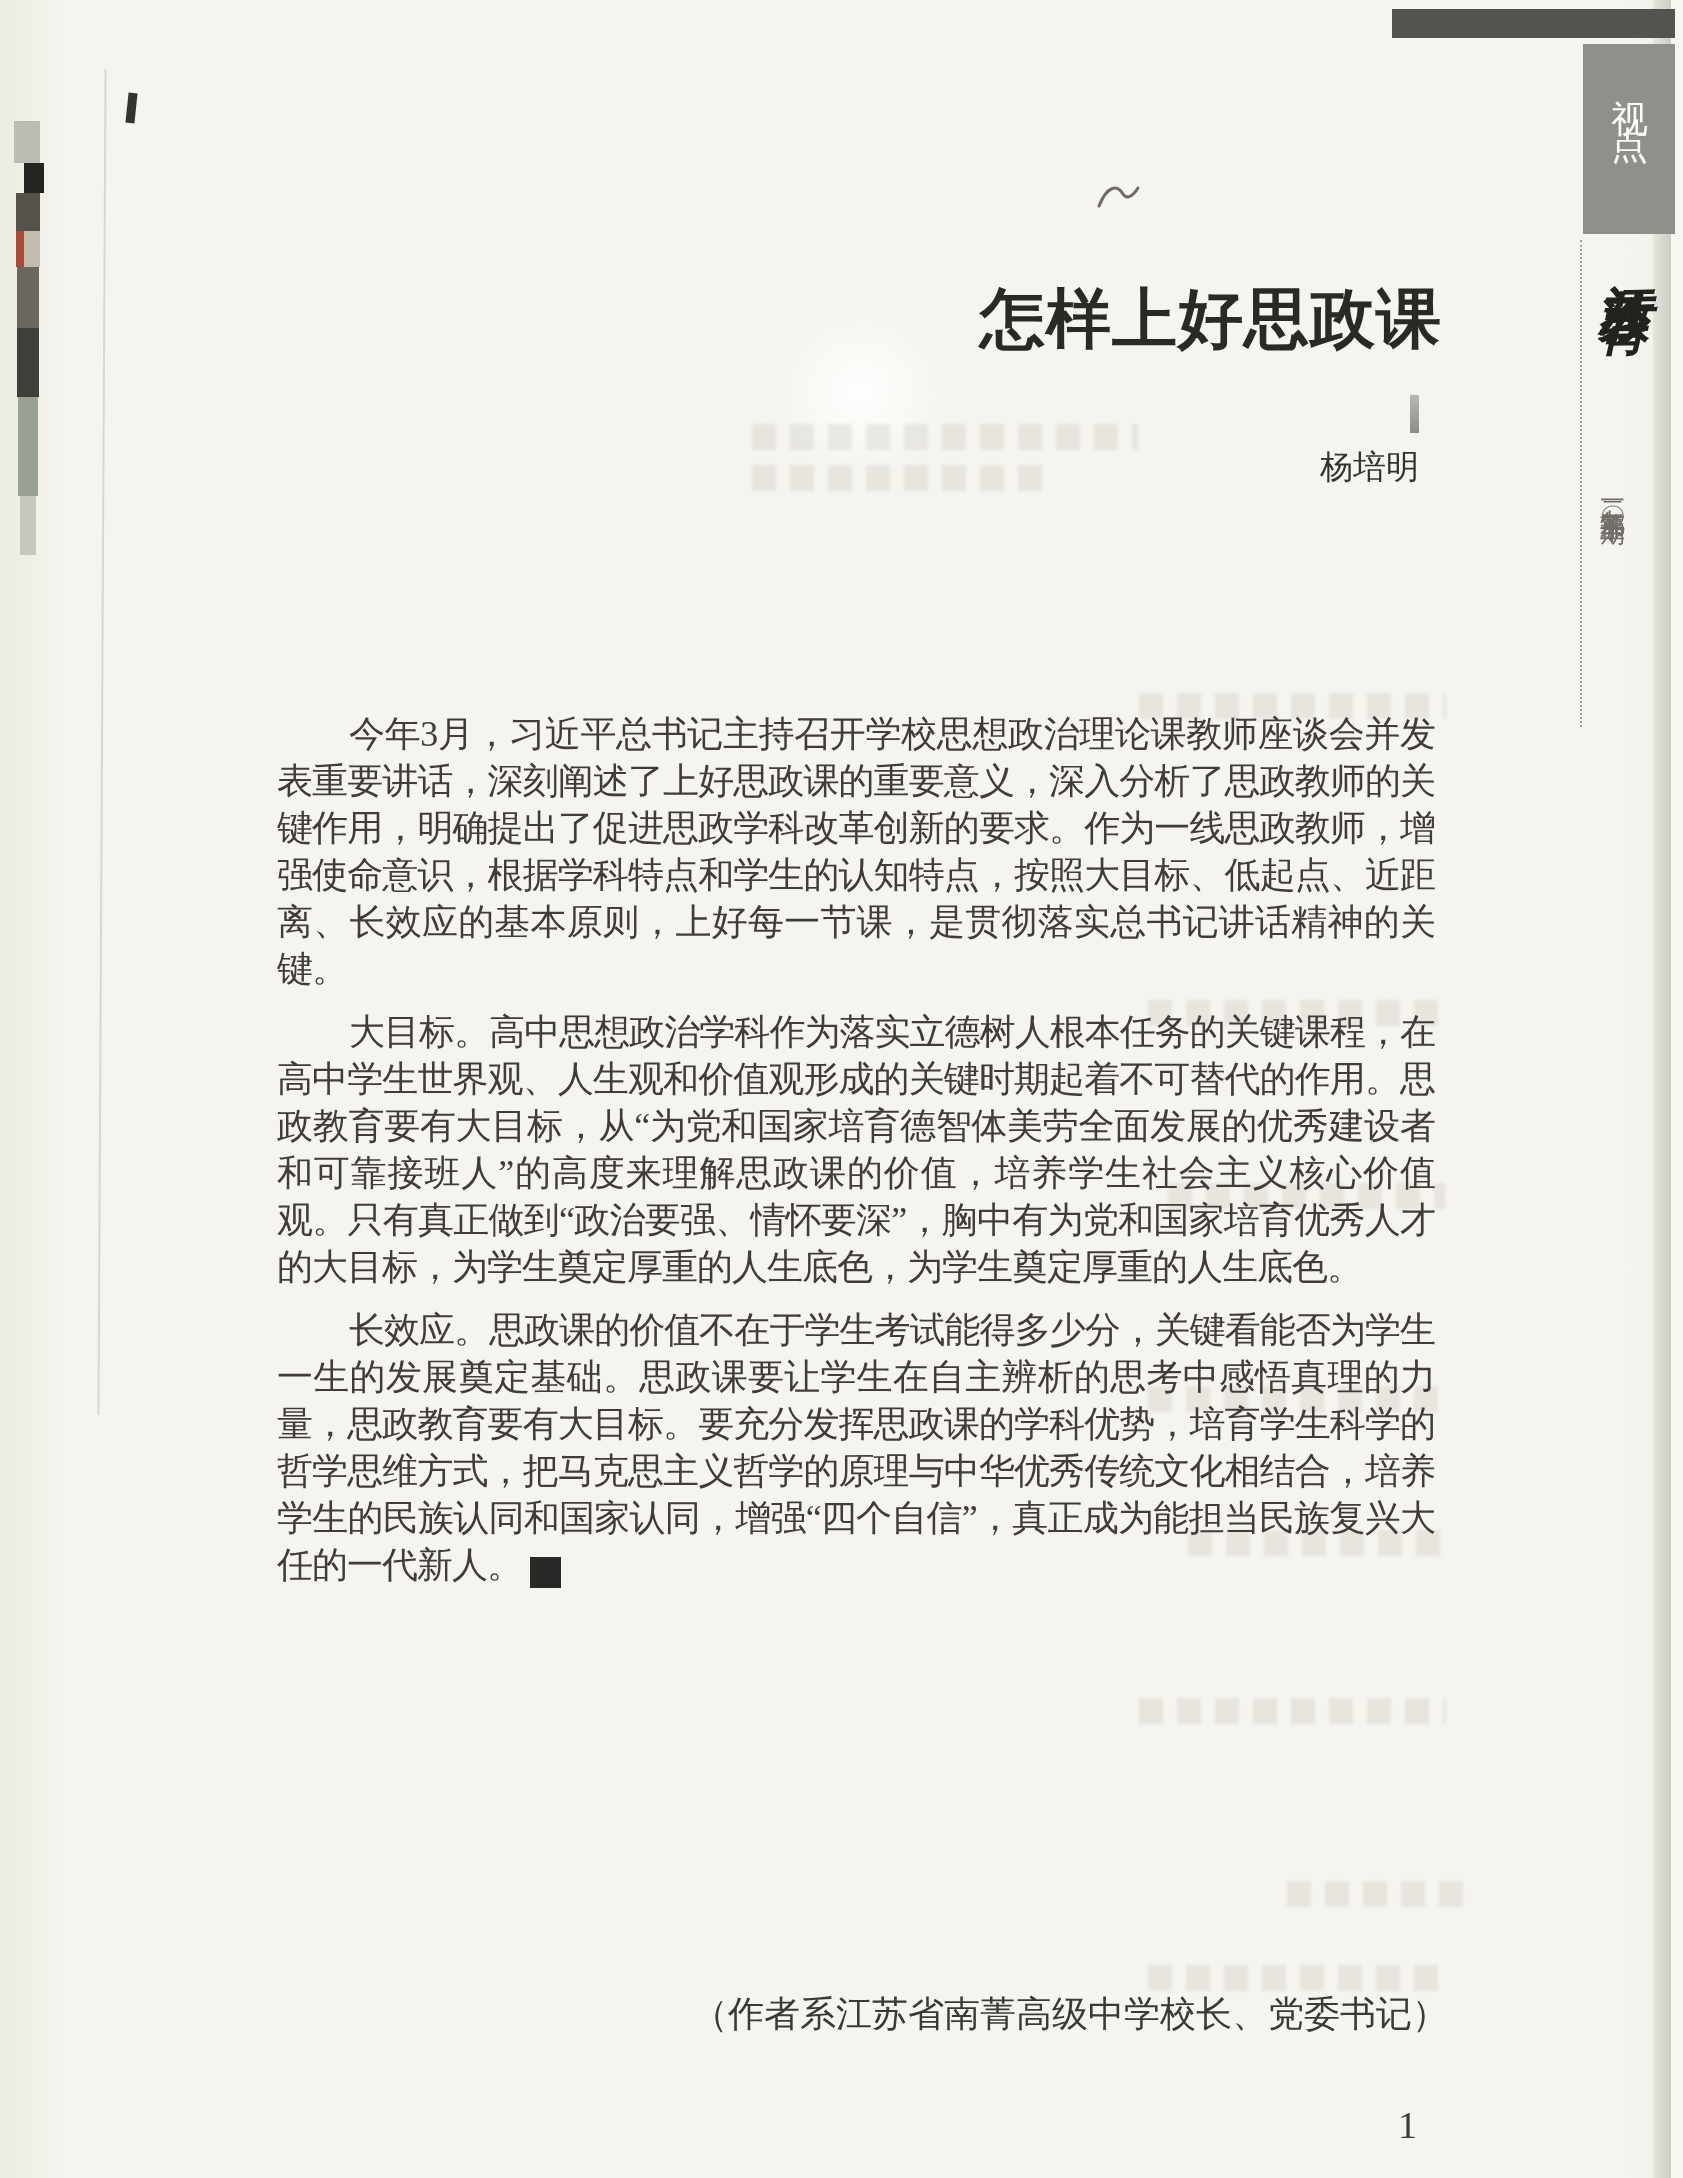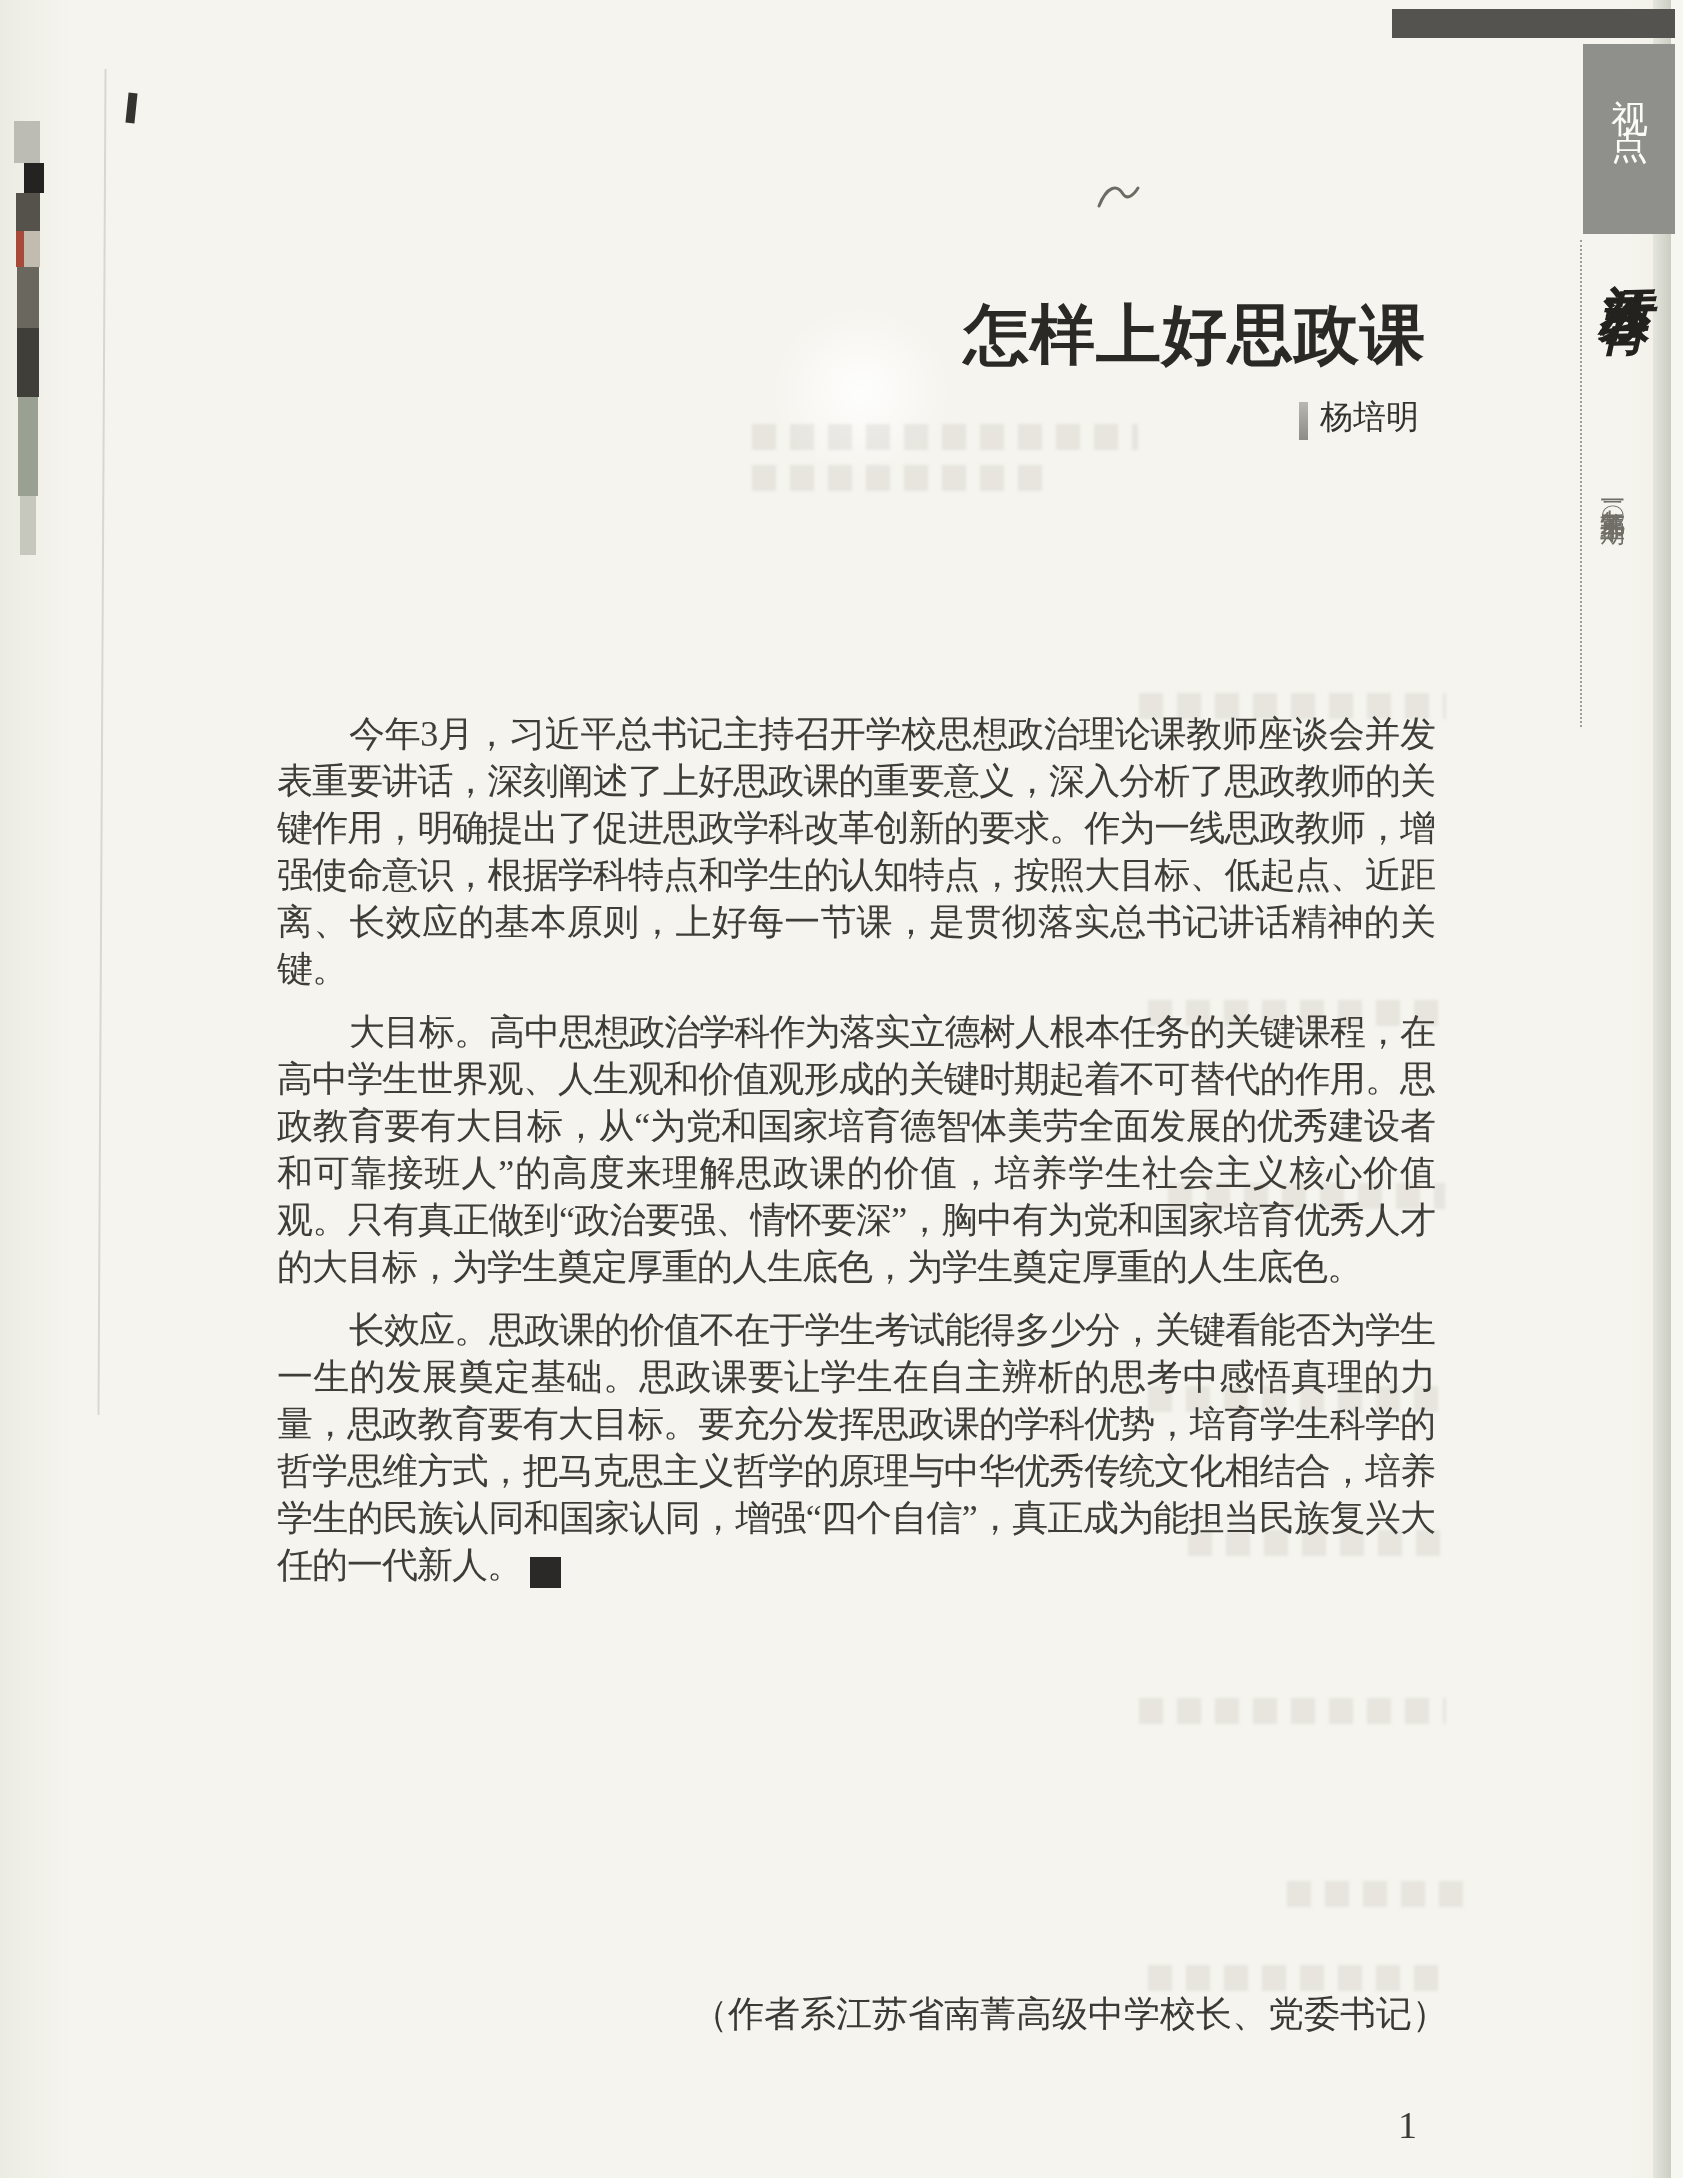--- a/index.html
+++ b/index.html
@@ -35,23 +35,23 @@
     display:flex;justify-content:center;}
   .viewpoint-box .vtext{writing-mode:vertical-rl;font-size:37px;letter-spacing:26px;
     color:#fbfbf8;margin-top:26px;}
   .issue-rule{left:1580px;top:240px;width:0;height:487px;border-left:2px dotted #a29e96;z-index:2;}
   .journal-name{left:1586px;top:244px;writing-mode:vertical-rl;font-size:52px;letter-spacing:4px;
     font-style:italic;font-weight:bold;color:#23221f;transform:rotate(-1.5deg);z-index:2;}
   .issue-info{left:1596px;top:483px;writing-mode:vertical-rl;font-size:25px;letter-spacing:2px;
     color:#716e68;z-index:2;}
 
   
-  .title{right:241px;top:275px;margin:16px;font-size:65px;font-weight:bold;color:#2b2926;
+  .title{right:241px;top:275px;margin:0;font-size:65px;font-weight:bold;color:#2b2926;
     font-family:"Liberation Sans","DejaVu Sans",sans-serif;letter-spacing:1px;}
-  .author-row{right:264px;top:395px;display:flex;align-items:flex-end;gap:12px;}
+  .author-row{right:264px;top:395px;display:flex;align-items:flex-end;gap:12px;flex-direction:column;}
   .author-bar{width:9px;height:38px;background:linear-gradient(#b9b7b2,#8e8c86);}
   .author-name{font-size:33px;color:#34322f;}
   .body-text{left:261px;top:695px;width:1190px;font-size:36px;line-height:47px;
     letter-spacing:-1px;color:#403d39;text-align:justify;}
   .body-text p{margin:16px;text-indent:2em;}
   .end-mark{display:inline-block;width:31px;height:31px;background:#2a2927;color:#f5f4ef;
     font-size:22px;line-height:31px;text-align:center;margin-left:8px;vertical-align:-3px;}
   .author-note{right:235px;top:1990px;font-size:36px;color:#3b3935;text-align:right;}
   .page-number{left:1398px;top:2103px;font-size:38px;color:#3c3a37;}
 </style>

